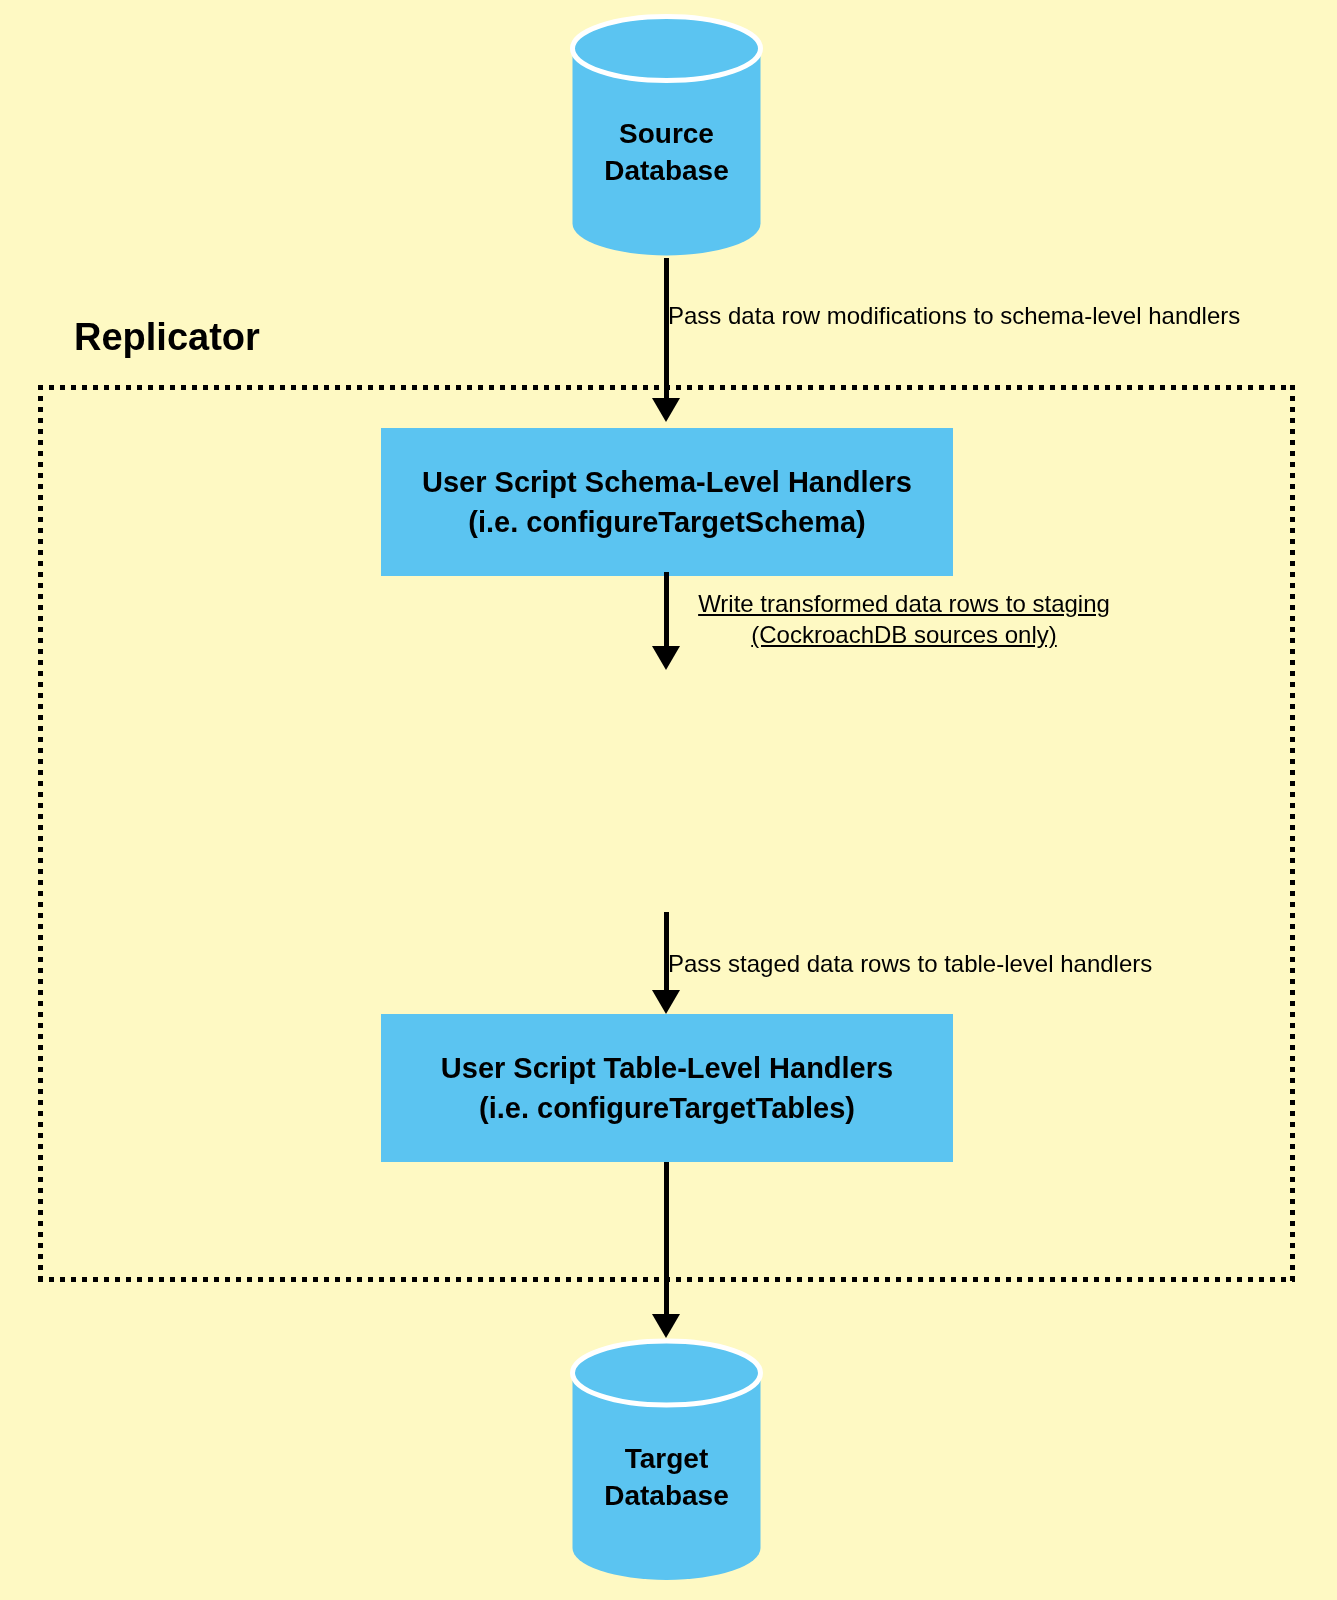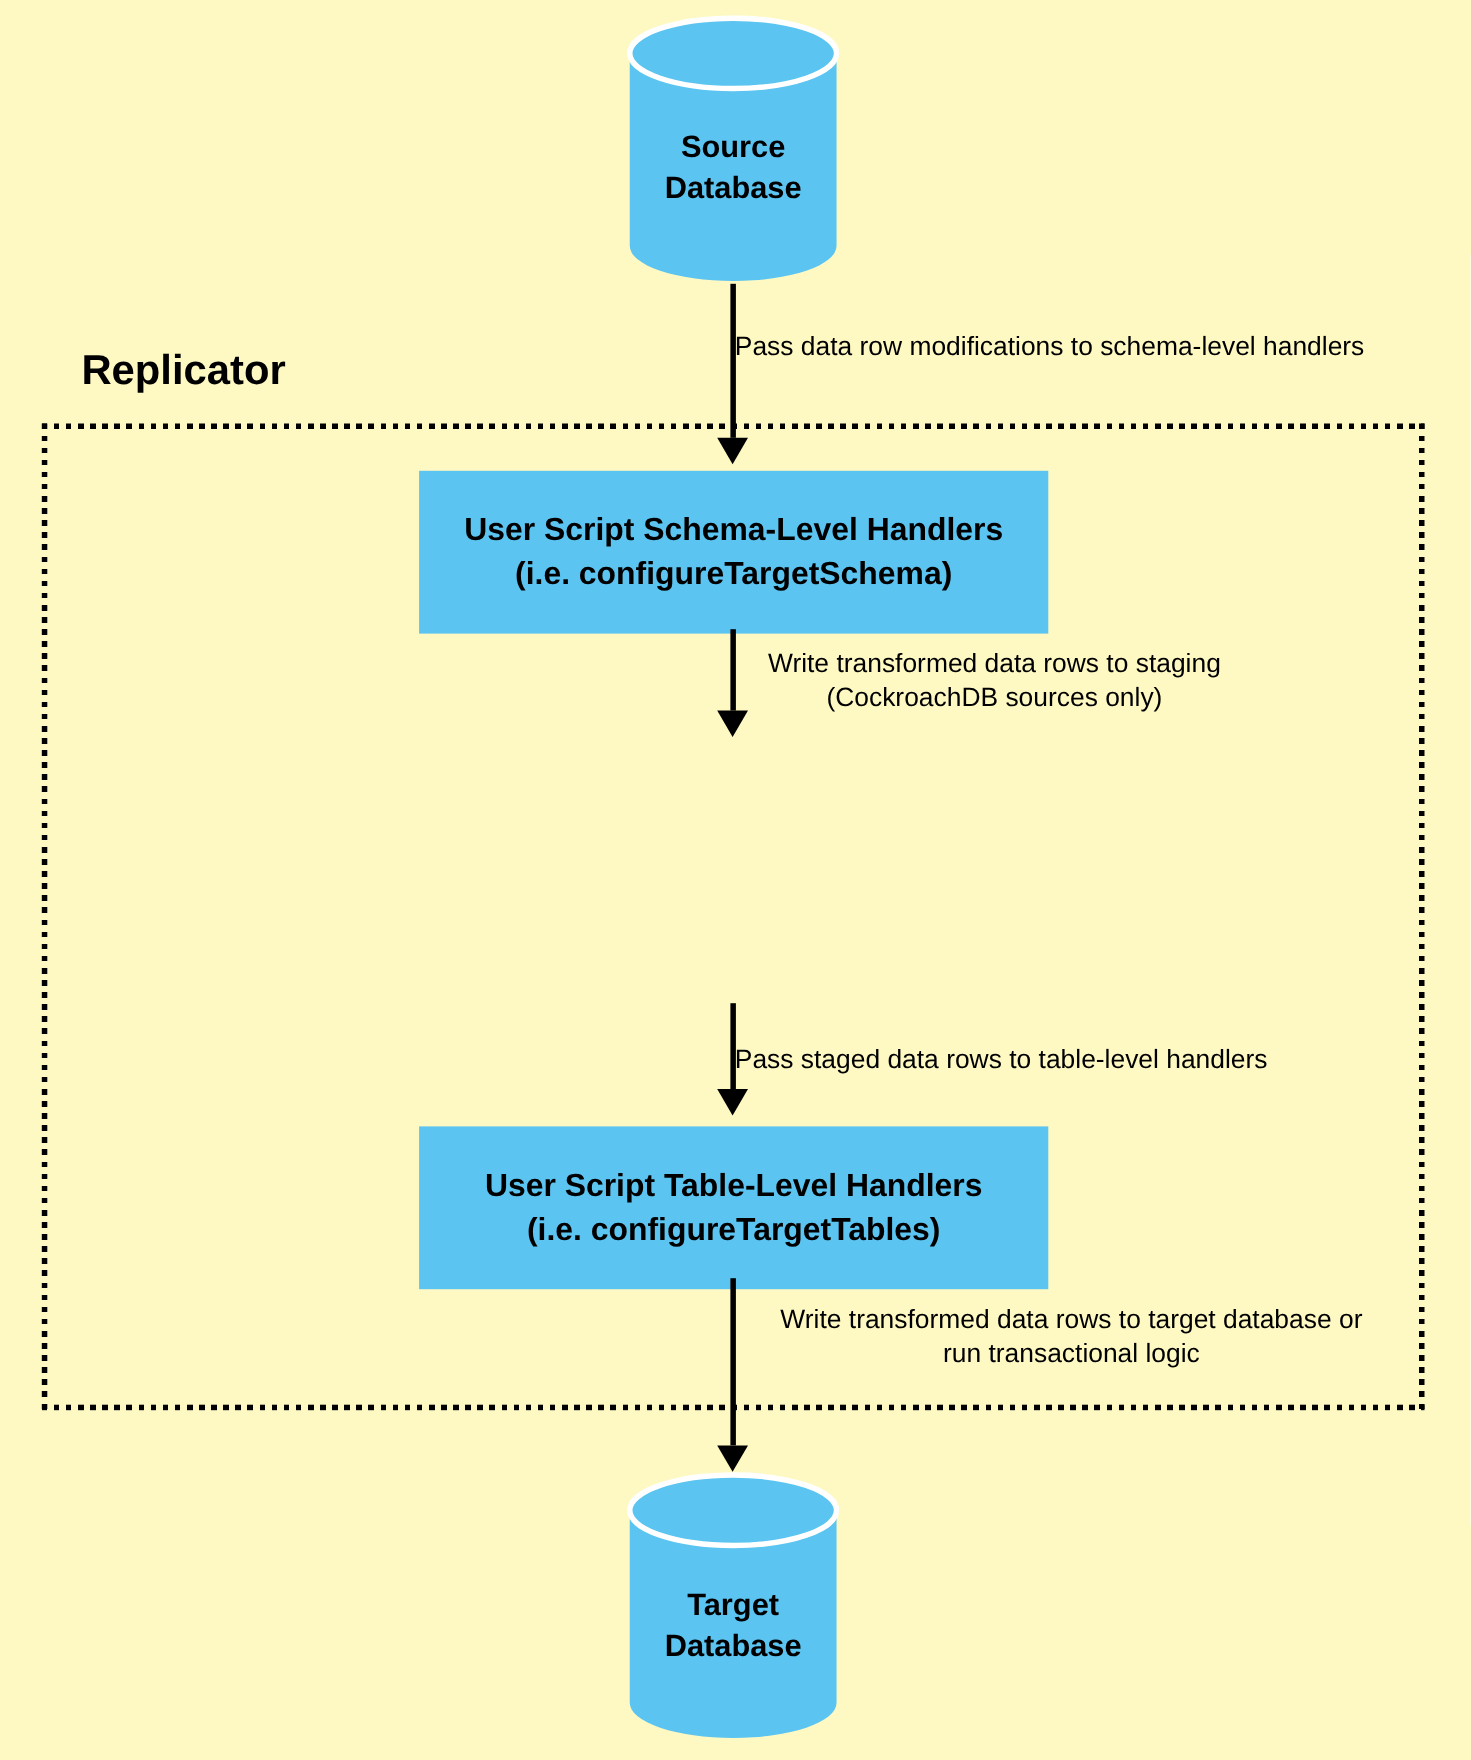--- a/index.html
+++ b/index.html
@@ -47,21 +47,21 @@
     border-left:14px solid transparent;
     border-right:14px solid transparent;
     border-top:24px solid var(--line);
   }
   
   .edge-label{
     position:absolute;
     font-size:24px;line-height:1.3;
     white-space:pre-line;color:var(--text);
   }
-  .edge-label.centered{text-align:center;}
+  .edge-label.centered{text-align:center;text-decoration:underline;}
   
   .replicator-title{
     position:absolute;left:36px;top:316px;
     font-size:38px;font-weight:bold;color:var(--text);margin-left:38px;
   }
   .replicator-box{
     position:absolute;left:38px;top:385px;width:1257px;height:897px;
     background-image:
       repeating-linear-gradient(to right, var(--line) 0 5px, transparent 5px 11px),
       repeating-linear-gradient(to right, var(--line) 0 5px, transparent 5px 11px),
@@ -105,29 +105,27 @@
   <div class="edge-label centered" style="left:674px;top:588px;width:460px;">Write transformed data rows to staging
 (CockroachDB sources only)</div>
 
 
   <div class="arrow" style="top:912px;height:102px;">
     <div class="arrow-line"></div>
     <div class="arrow-head"></div>
   </div>
   <div class="edge-label" style="left:668px;top:948px;">Pass staged data rows to table-level handlers</div>
 
-  <div class="proc" style="top:1014px;height:148px;margin-top:10px;">User Script Table-Level Handlers
+  <div class="proc" style="top:1014px;height:148px;">User Script Table-Level Handlers
 (i.e. configureTargetTables)</div>
 
   <div class="arrow" style="top:1162px;height:176px;">
     <div class="arrow-line"></div>
     <div class="arrow-head"></div>
   </div>
-  <div class="edge-label centered" style="left:657px;top:1184px;width:634px;">Write transformed data rows to target database or
-run transactional logic</div>
 
   <div class="cyl" style="top:1338px;height:245px;left:570px;">
     <svg viewBox="0 0 193 245" aria-hidden="true">
       <path class="cyl-body" d="M2.5 35 V210 A94 32 0 0 0 190.5 210 V35 Z"></path>
       <ellipse class="cyl-top" cx="96.5" cy="35" rx="94" ry="32"></ellipse>
     </svg>
     <div class="cyl-label">Target
 Database</div>
   </div>
 

